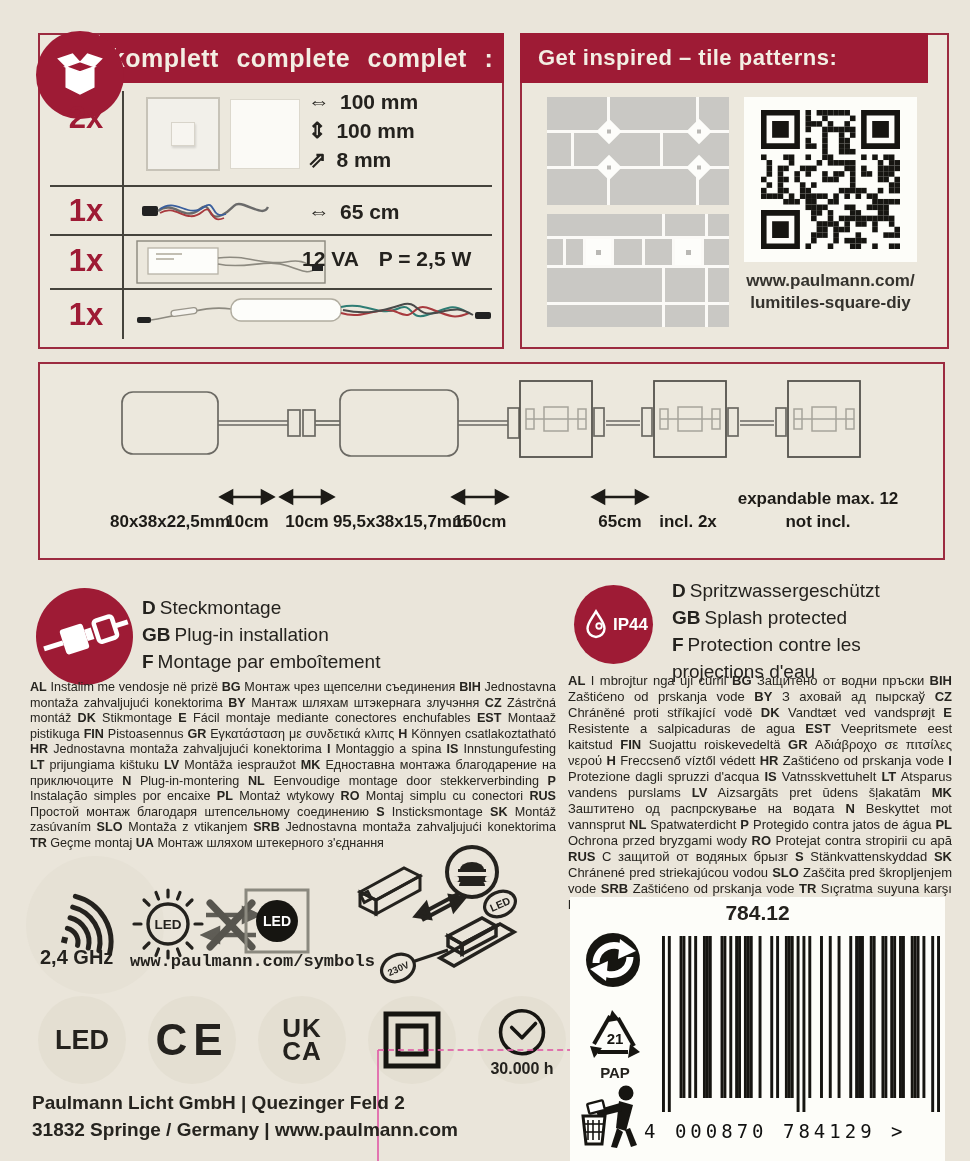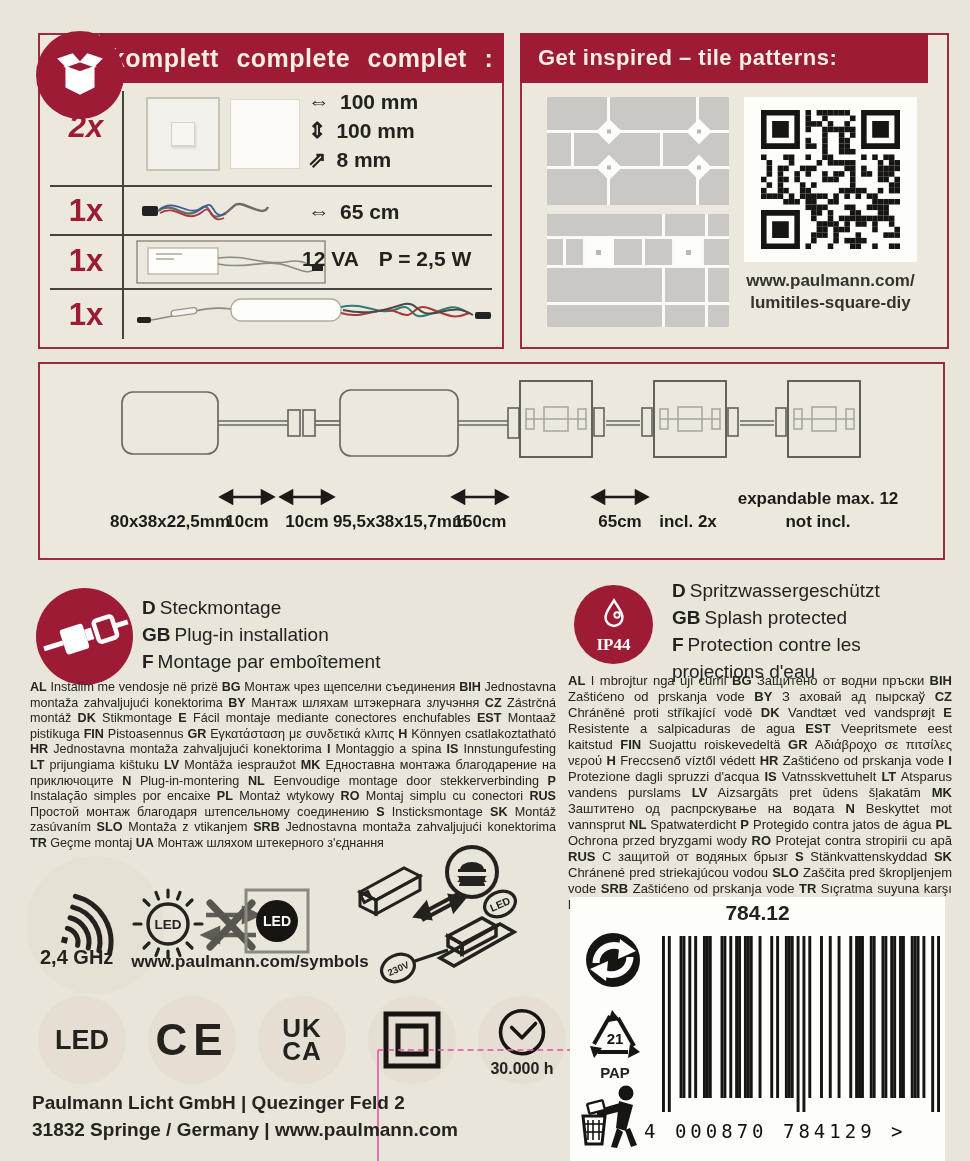--- a/index.html
+++ b/index.html
@@ -2,21 +2,21 @@
 <html><head>
 <meta charset="utf-8">
 <style>
   html,body{margin:0;padding:0;}
   body{width:970px;height:1161px;position:relative;background:#eae5da;
        font-family:"Liberation Sans",sans-serif;color:#24221e;overflow:hidden;}
   .abs{position:absolute;}
   .panel{position:absolute;border:2px solid #9c2b40;background:#ece8dd;}
   .banner{position:absolute;background:#9e1b35;color:#f3eee3;display:flex;align-items:center;}
   .banner .t{font-weight:bold;font-size:25px;letter-spacing:.5px;}
-  .badge-circle{position:absolute;background:#9e1b35;border-radius:50%;display:flex;align-items:center;justify-content:center;flex-direction:column;font-family:Liberation Serif, serif;}
+  .badge-circle{position:absolute;background:#9e1b35;border-radius:50%;display:flex;align-items:center;justify-content:center;flex-direction:row;}
   .qty{position:absolute;color:#9e1b35;font-weight:bold;font-size:31px;text-align:center;width:60px;}
   .sep-h{position:absolute;height:2px;background:#45433c;}
   .sep-v{position:absolute;width:2px;background:#45433c;}
   .spec{display:flex;align-items:center;gap:10px;font-weight:bold;font-size:21px;}
   .spec .ar{font-size:22px;}
   .tile-frame{position:absolute;width:70px;height:70px;background:#f2f0ea;border:2px solid #c7c3b8;display:flex;align-items:center;justify-content:center;}
   .tile-frame .inner{width:22px;height:22px;background:#f7f5f0;border:1px solid #d8d4ca;box-shadow:1px 2px 2px rgba(0,0,0,.12);}
   .tile-plain{position:absolute;width:68px;height:68px;background:#fbfaf6;border:1px solid #dcd8cd;}
   .urltxt{position:absolute;font-weight:bold;font-size:17px;color:#35332e;text-align:center;}
   .langline{font-size:19px;line-height:27px;font-weight:500;}
@@ -45,21 +45,21 @@
       <polygon points="12,16 26,21 40,16 40,36 26,43 12,36" fill="#fff"></polygon>
       <polygon points="12,16 26,11 40,16 26,21" fill="#9e1b35" stroke="#fff" stroke-width="1.5"></polygon>
     </svg>
   </div>
 
   <div class="sep-v" style="left:82px;top:56px;height:248px;"></div>
   <div class="sep-h" style="left:10px;top:150px;width:442px;"></div>
   <div class="sep-h" style="left:10px;top:199px;width:442px;"></div>
   <div class="sep-h" style="left:10px;top:253px;width:442px;"></div>
 
-  <div class="qty" style="left:16px;top:74px;font-style:italic;">2x</div>
+  <div class="qty" style="left:16px;top:65px;">2x</div>
   <div class="tile-frame" style="left:106px;top:62px;">
       <div class="inner"></div>
     </div>
   <div class="tile-plain" style="left:190px;top:64px;"></div>
   <div class="abs" style="left:268px;top:54px;display:flex;flex-direction:column;gap:3px;">
     <div class="spec">
         <span class="ar">⇔</span>
         <span>100 mm</span>
       </div>
     <div class="spec">
@@ -541,21 +541,21 @@
       <line x1="52" y1="5" x2="10" y2="49"></line>
   </g>
 </svg>
 
 <svg class="abs" style="left:244px;top:888px;" width="66" height="66" viewBox="0 0 66 66">
   <rect x="2" y="2" width="62" height="62" fill="none" stroke="#8b897f" stroke-width="3"></rect>
   <circle cx="33" cy="33" r="21" fill="#161511"></circle>
   <text x="33" y="38" text-anchor="middle" font-size="14" font-weight="bold" fill="#fff">LED</text>
 </svg>
 
-<div class="abs" style="left:130px;top:952px;width:240px;text-align:center;font-weight:bold;font-size:17px;">www.paulmann.com/symbols</div>
+<div class="abs" style="left:130px;top:952px;width:240px;text-align:left;font-weight:bold;font-size:17px;font-family:Liberation Mono, monospace;">www.paulmann.com/symbols</div>
 
 <svg class="abs" style="left:352px;top:840px;" width="170" height="150" viewBox="0 0 170 150">
   <g stroke="#24221e" stroke-width="3" fill="none">
     <polygon points="8,52 52,28 68,36 24,60"></polygon>
     <polygon points="8,52 24,60 24,74 8,66"></polygon>
     <polygon points="24,60 68,36 68,50 24,74"></polygon>
     <rect x="10" y="53" width="8" height="8" transform="rotate(-28 14 57)"></rect>
   </g>
   <g stroke="#24221e" stroke-width="4" fill="#24221e">
     <line x1="70" y1="80" x2="100" y2="64"></line>

